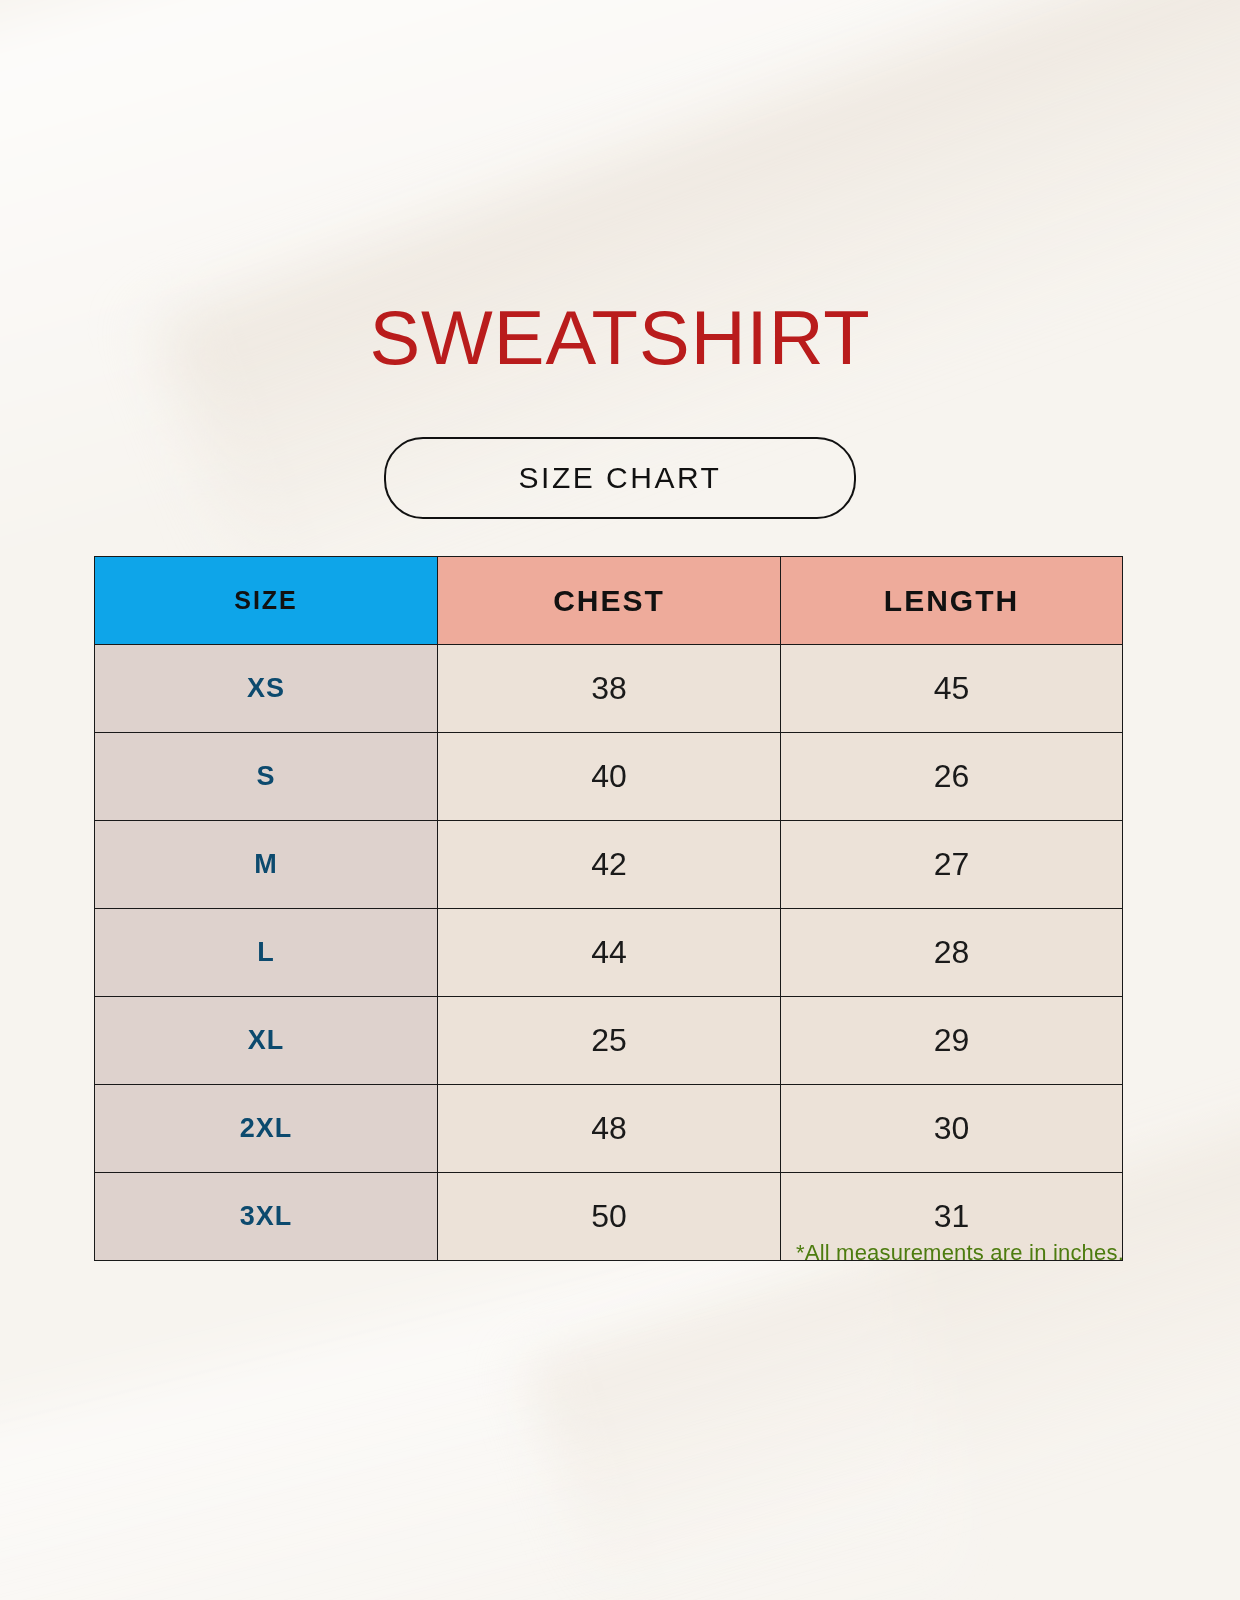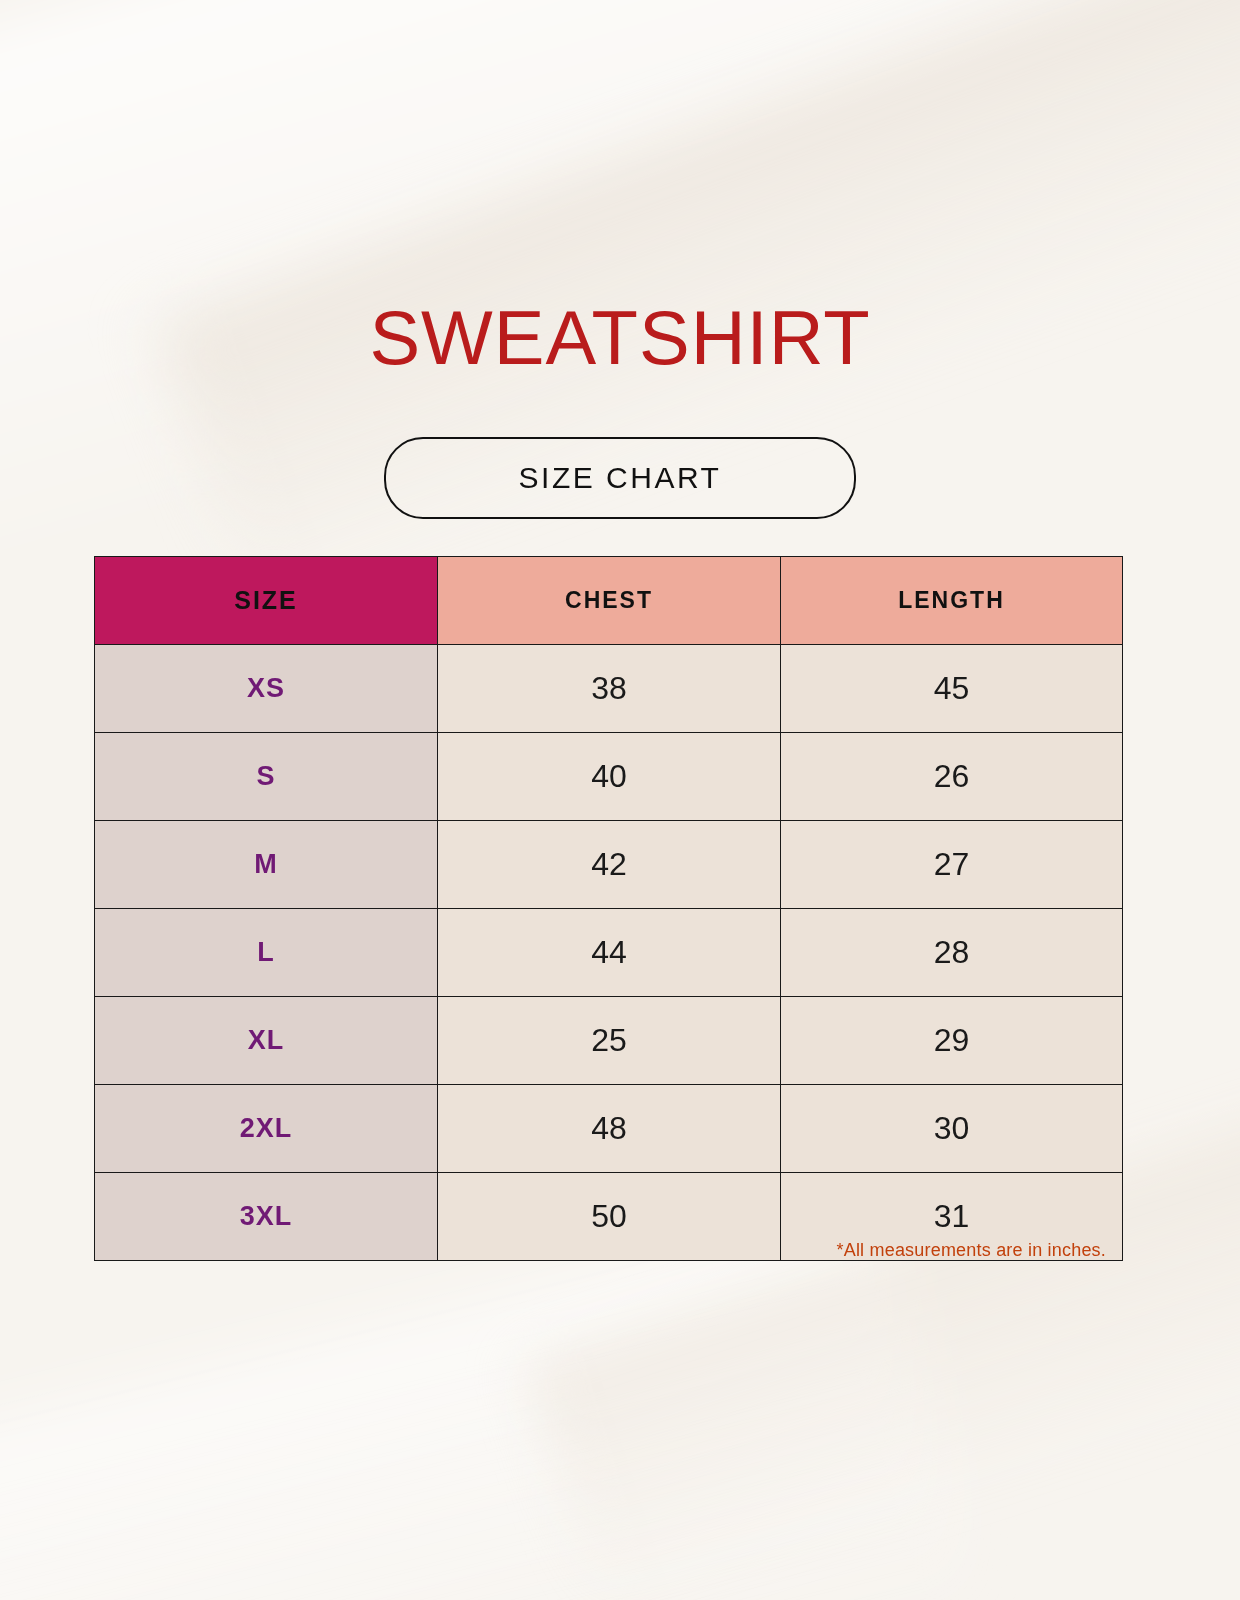--- a/index.html
+++ b/index.html
@@ -119,54 +119,54 @@
     border: 1.5px solid #191919;
     height: 85px;
     text-align: center;
     vertical-align: middle;
   }
   col.c-size { width: 343px; }
   col.c-chest { width: 343px; }
   col.c-length { width: 342px; }
 
   th.head-size {
-    background: #be185d;
+    background: #0ea5e9;
     font-size: 25px;
     font-weight: bold;
     letter-spacing: 2px;
     color: #111111;
     margin-left: 48px;
   }
   th.head-measure {
     background: #eeab9b;
-    font-size: 23px;
+    font-size: 30px;
     font-weight: bold;
     letter-spacing: 2px;
     color: #111111;
   }
   td.cell-size {
     background: #ded2cd;
     font-size: 27px;
     font-weight: bold;
     letter-spacing: 1px;
-    color: #701a75;
+    color: #0c4a6e;
   }
   td.cell-value {
     background: #ece2d8;
     font-size: 32px;
     font-weight: 400;
     color: #1a1a1a;
   }
 
   .footnote {
     position: absolute;
     top: 1240px;
-    right: 134px;
-    font-size: 18px;
-    color: #c2410c;
+    right: 116px;
+    font-size: 22px;
+    color: #4d7c0f;
     letter-spacing: 0.2px;
   }
 </style>
 </head>
 <body>
 
 <div class="page">
 
   <div class="bg-wash">
     <div class="w1"></div>

